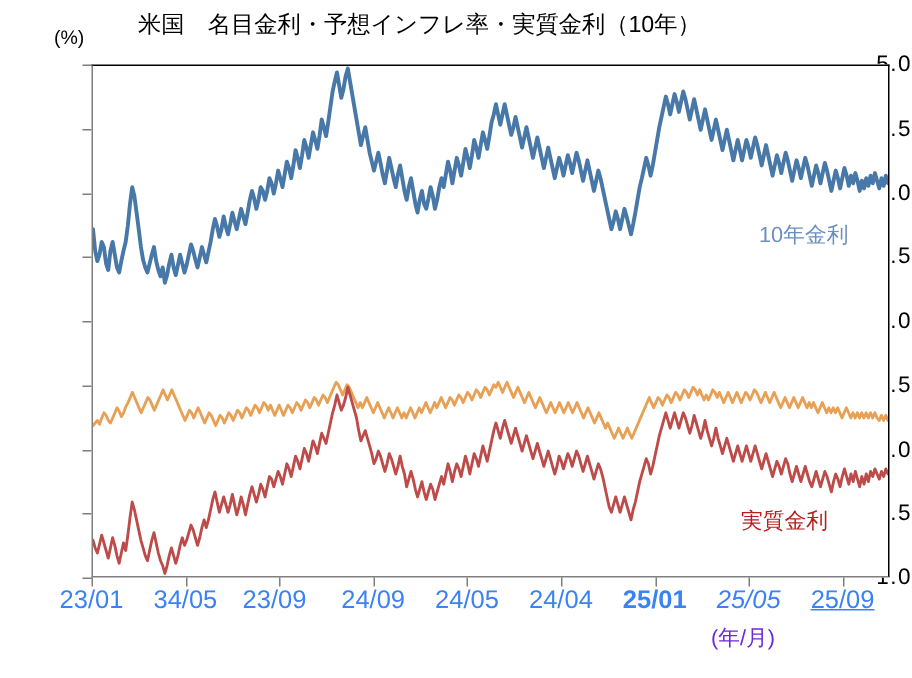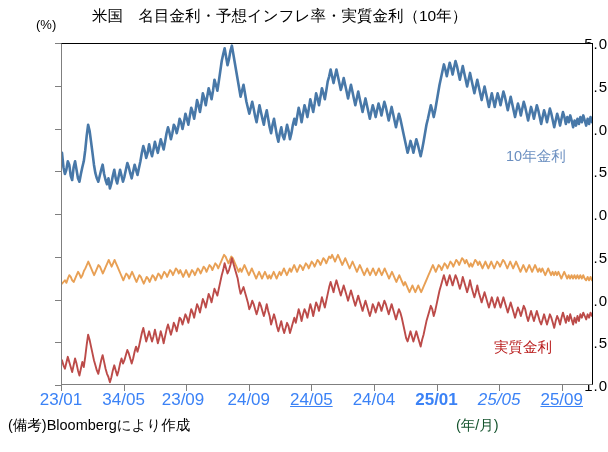--- a/index.html
+++ b/index.html
@@ -82,23 +82,23 @@
 
   .footnote{
     position:absolute;
     left:8px; top:416px;
     font-size:14.5px;
     color:#000;
     white-space:nowrap;
   }
   .axis-unit{
     position:absolute;
-    left:456px; top:416px;
+    left:474px; top:416px;
     font-size:14.5px;
-    color:#14532d;
+    color:#6d28d9;
     white-space:nowrap;
   }
 </style>
 </head>
 <body>
 
 <div id="figure">
 
   <div class="unit">(%)</div>
   <div class="title">米国　名目金利・予想インフレ率・実質金利（10年）</div>
@@ -143,26 +143,25 @@
       <div class="xtick-mark" style="left: 373.941px;"></div>
       <div class="xtick-mark" style="left: 436.529px;"></div>
       <div class="xtick-mark" style="left: 499.118px;"></div>
       <div class="xtick-mark" style="left: 561.706px;"></div>
     </div>
   <div id="xtick-labels">
       <div class="xtick-label" style="left: 61px;">23/01</div>
       <div class="xtick-label" style="left: 123.588px;">34/05</div>
       <div class="xtick-label" style="left: 183px;">23/09</div>
       <div class="xtick-label" style="left: 248.765px;">24/09</div>
-      <div class="xtick-label" style="left: 311.353px; text-decoration: underline;">24/05</div>
+      <div class="xtick-label" style="left: 311.353px;">24/05</div>
       <div class="xtick-label" style="left: 373.941px;">24/04</div>
       <div class="xtick-label" style="left: 436.529px; font-weight: bold;">25/01</div>
       <div class="xtick-label" style="left: 499.118px; font-style: italic;">25/05</div>
       <div class="xtick-label" style="left: 561.706px; text-decoration: underline;">25/09</div>
     </div>
 
   <div class="series-label lab-nominal">10年金利</div>
   <div class="series-label lab-real">実質金利</div>
 
-  <div class="footnote">(備考)Bloombergにより作成</div>
   <div class="axis-unit">(年/月)</div>
 
 </div>
 
 </body></html>

